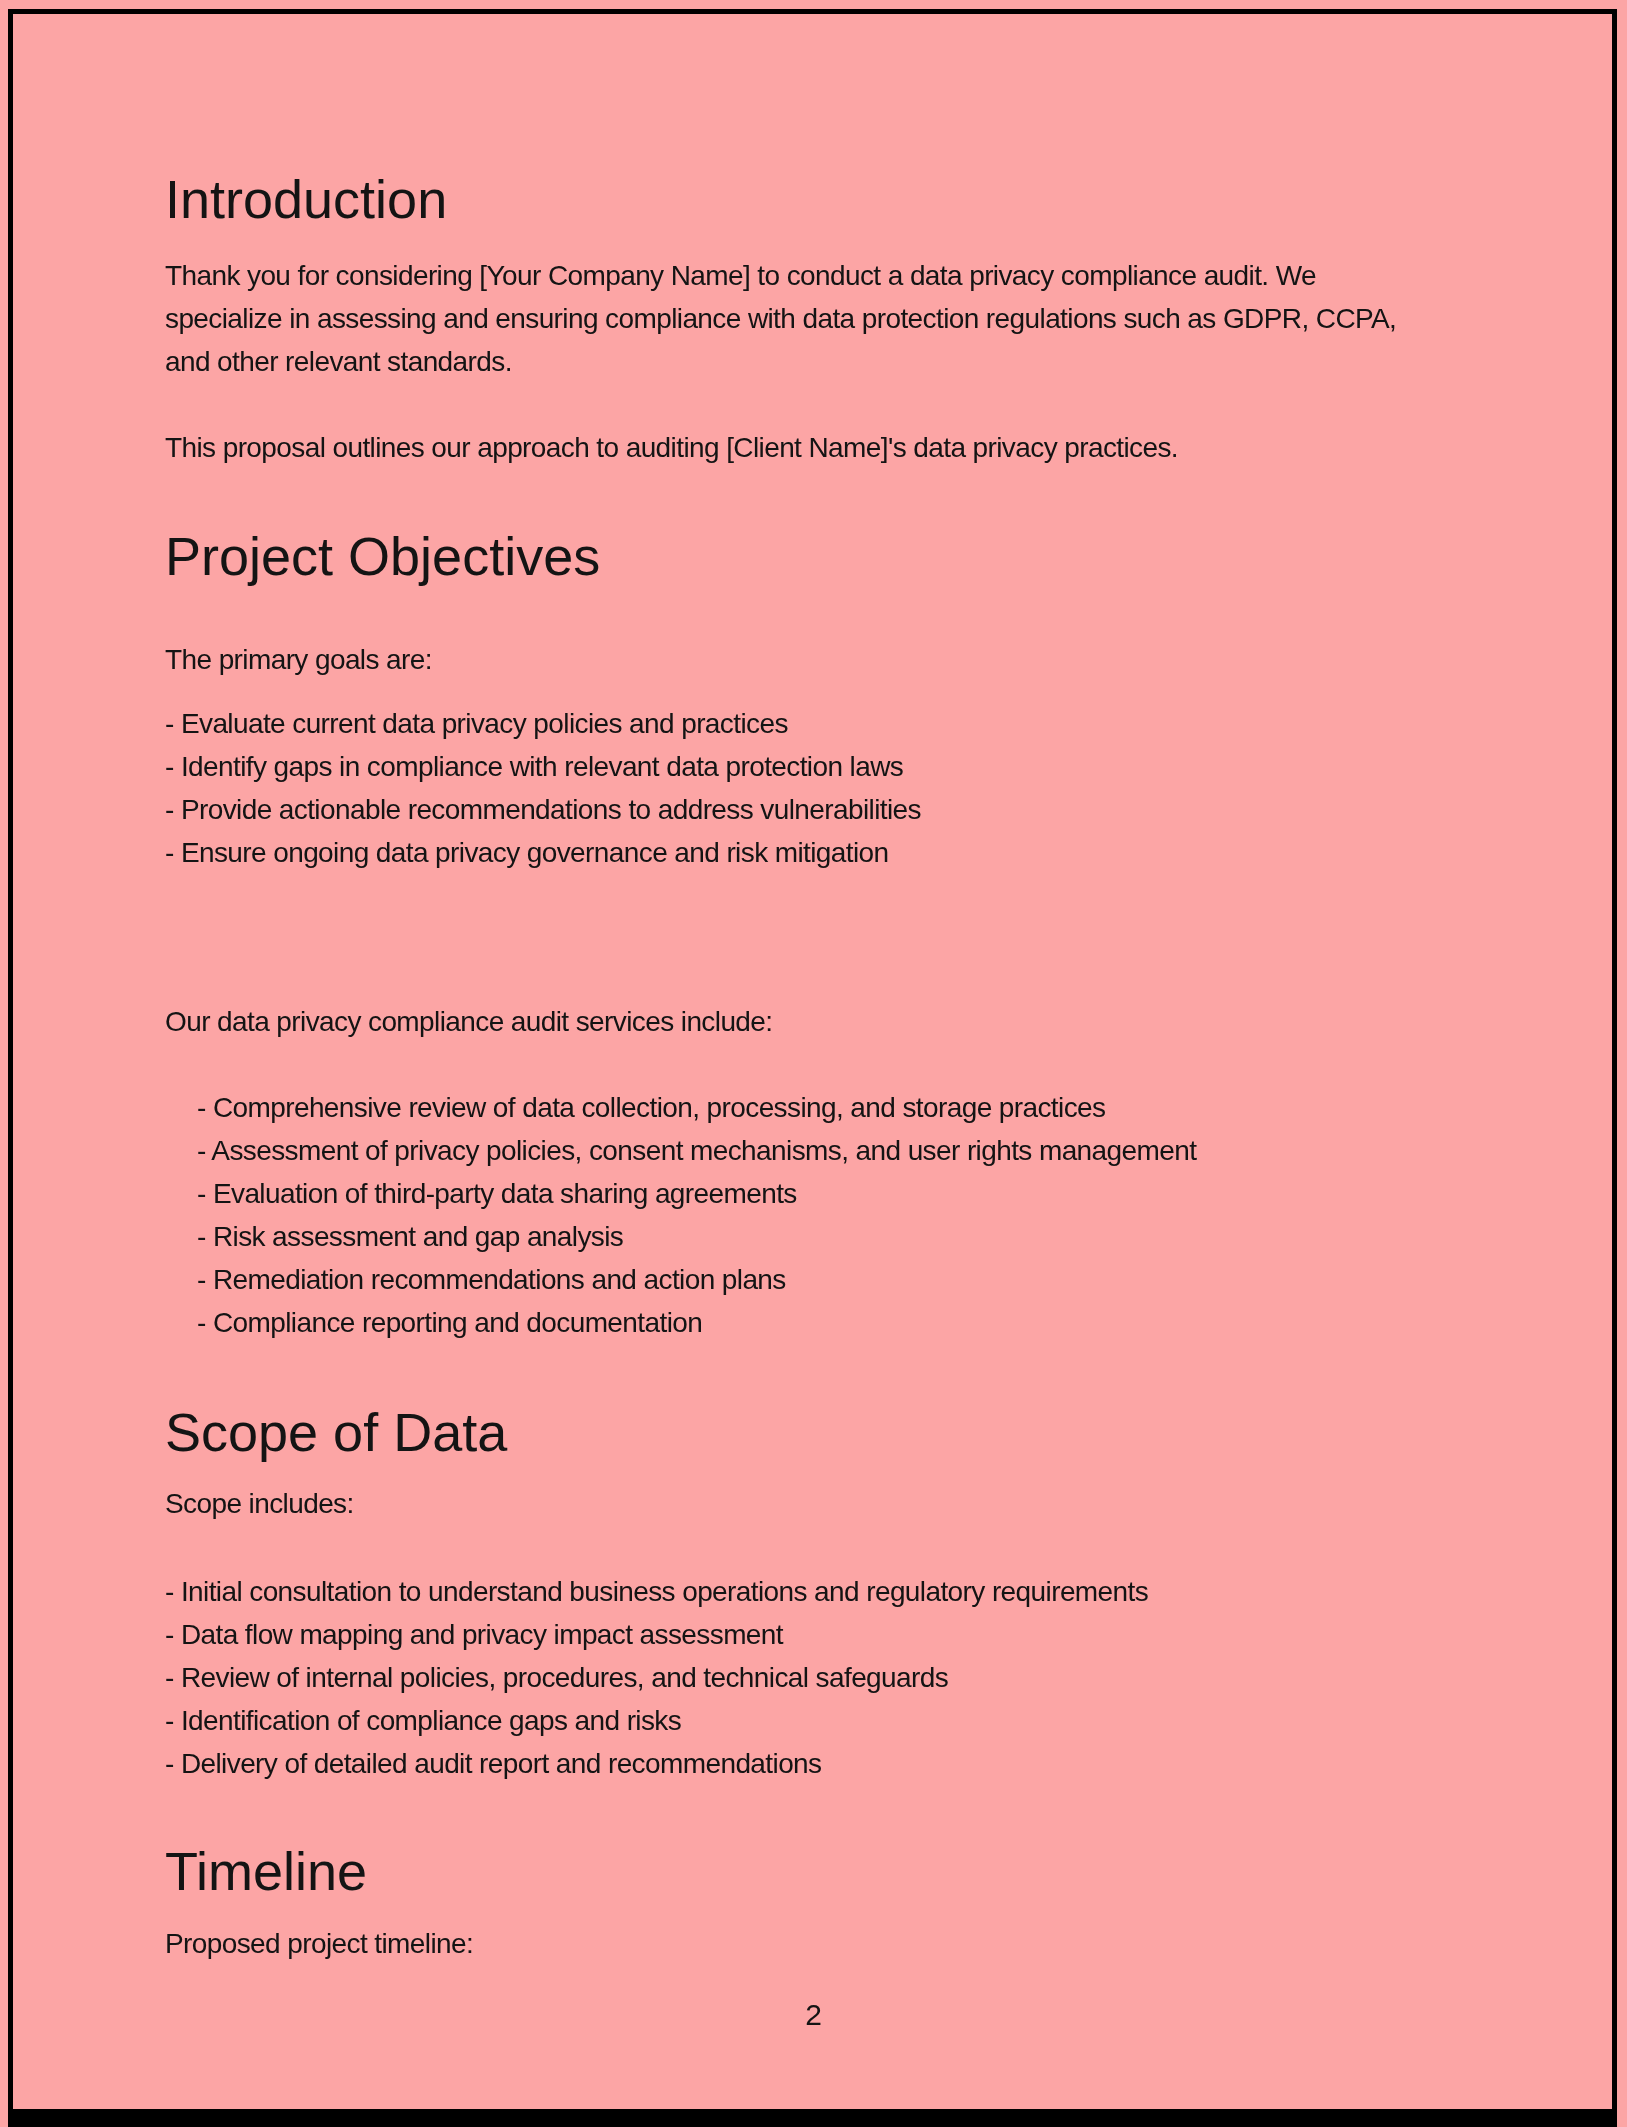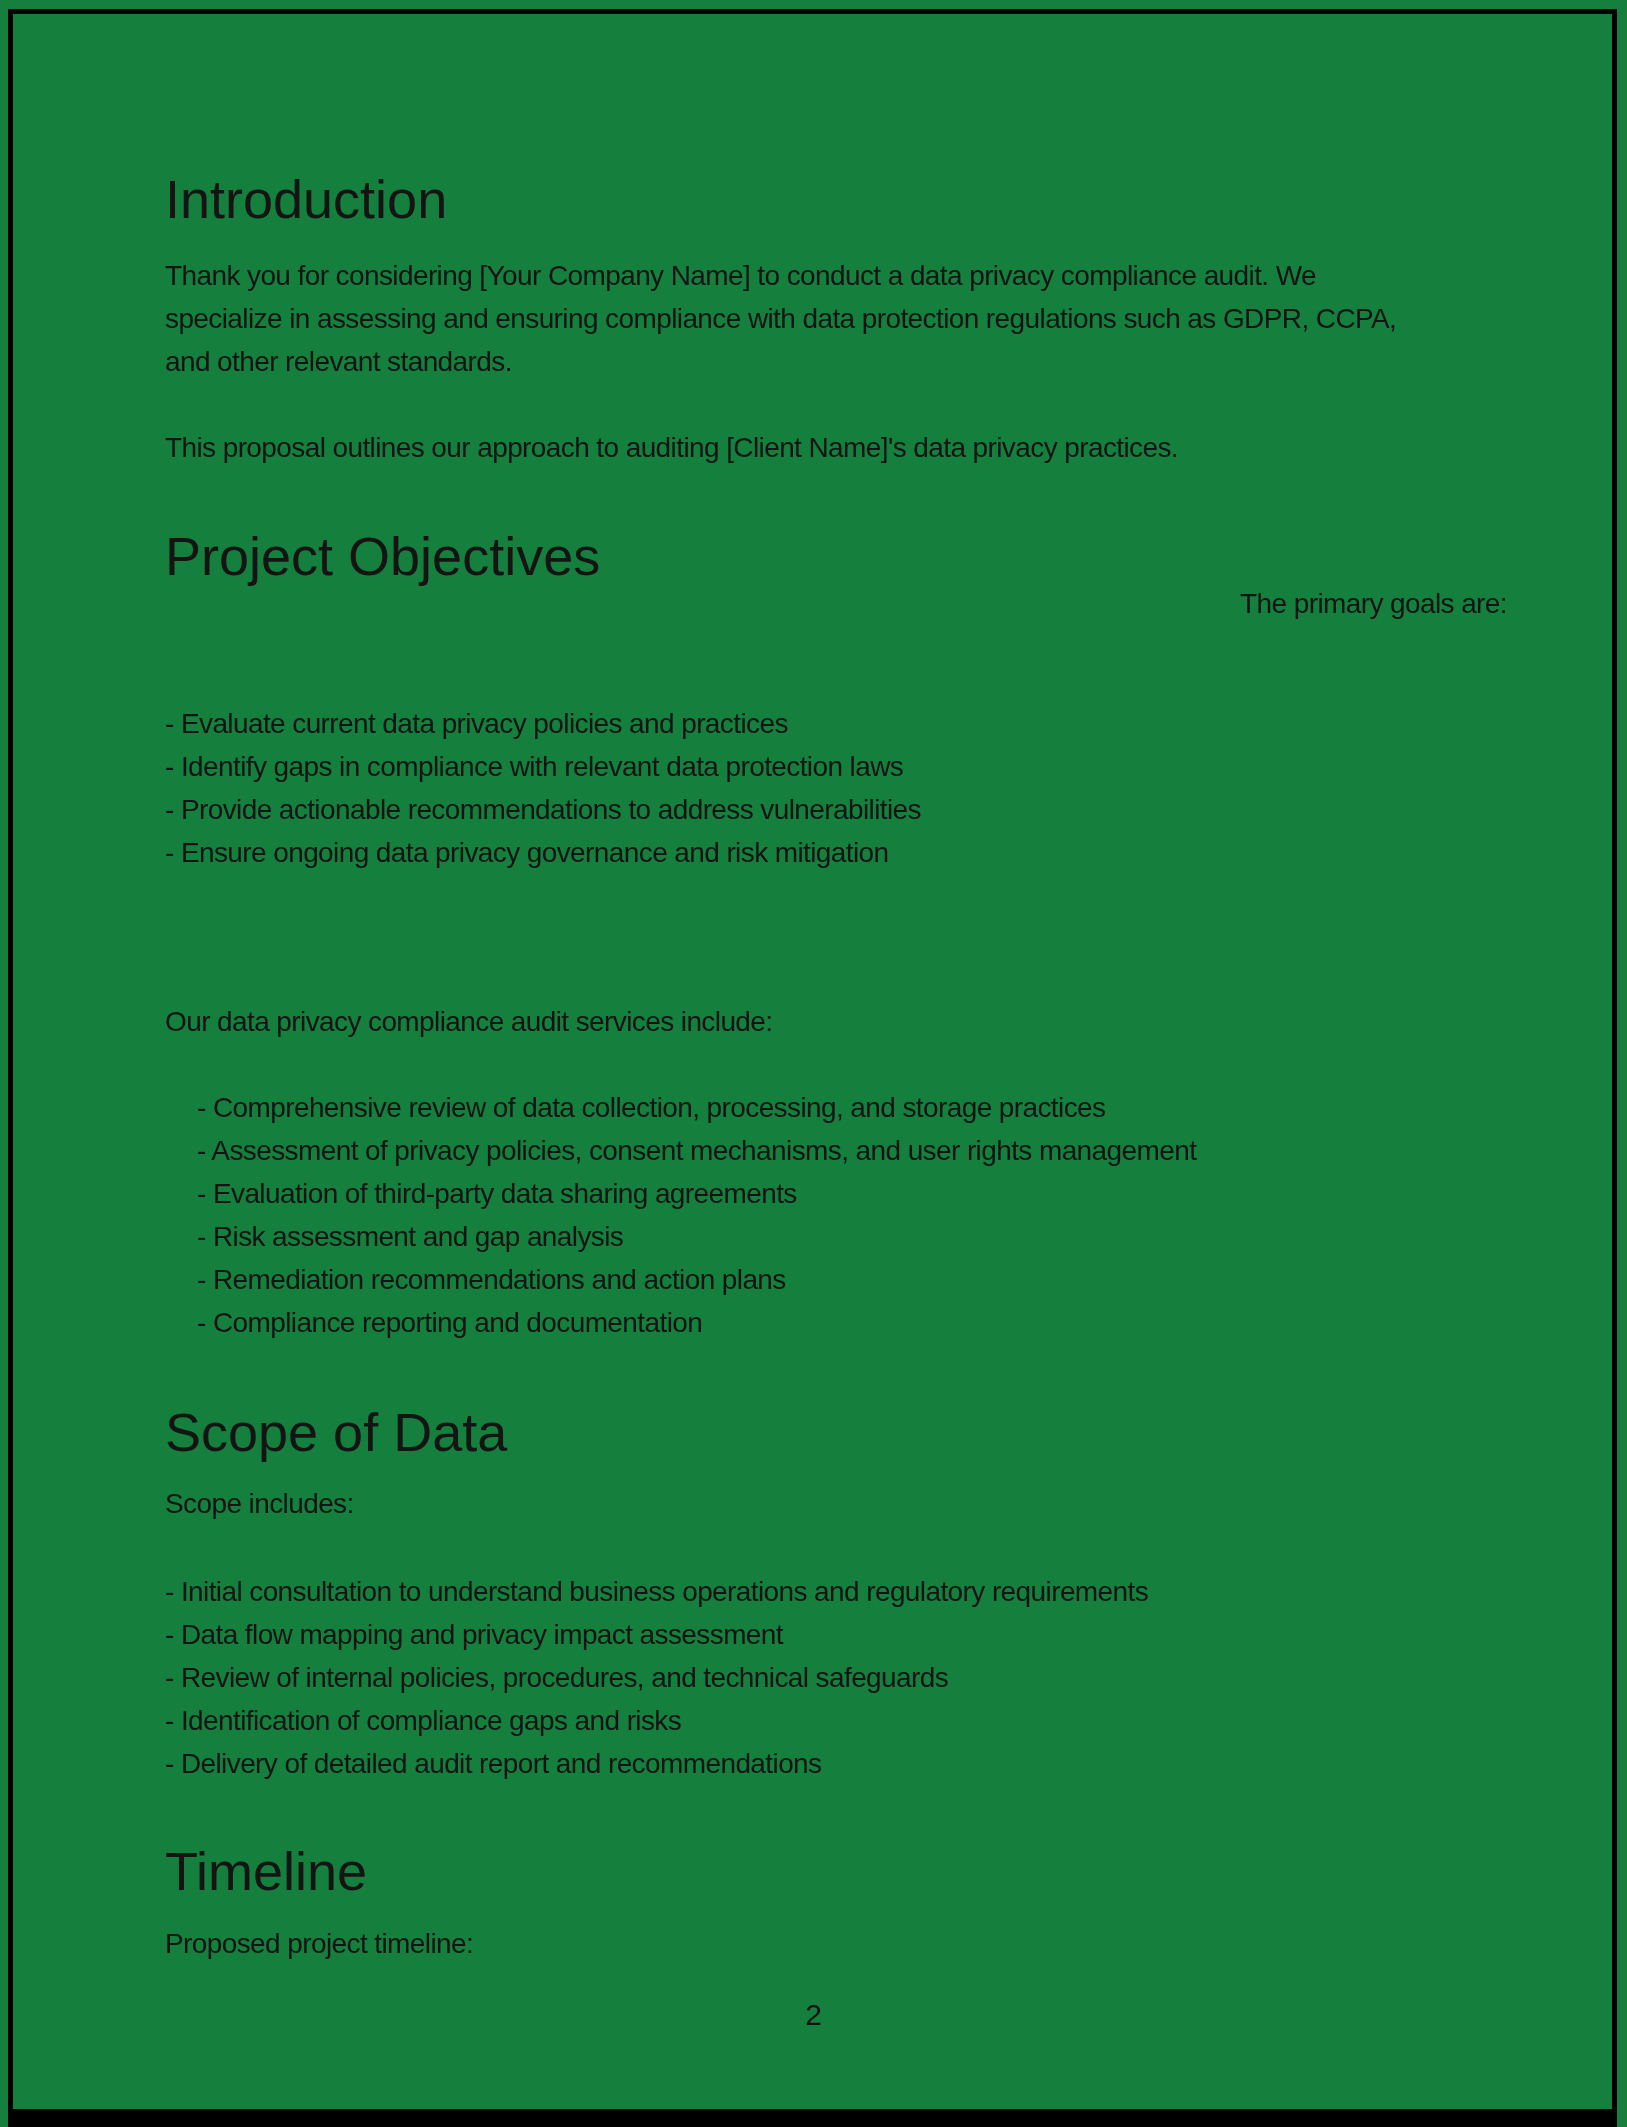--- a/index.html
+++ b/index.html
@@ -6,21 +6,21 @@
   html, body {
     width: 1627px;
     height: 2127px;
     background: #ffffff;
     font-family: "Liberation Sans", "DejaVu Sans", sans-serif;
   }
   .page {
     position: relative;
     width: 1627px;
     height: 2127px;
-    background: #15803d;
+    background: #fca5a5;
     overflow: hidden;
     color: #141414;
   }
   .page-border {
     position: absolute;
     left: 8px;
     top: 9px;
     right: 10px;
     bottom: 0;
     border: 5px solid #000000;
@@ -46,21 +46,21 @@
     line-height: 43px;
     letter-spacing: -0.6px;
     white-space: nowrap;
     color: #141414;
   }
   
   .h-intro      { top: 169px; }
   .p1           { top: 254px; }
   .p2           { top: 426px; }
   .h-objectives { top: 526px; }
-  .t-goals      { top: 582px; text-align: right; }
+  .t-goals      { top: 638px; }
   .b1           { top: 702px; }
   .h-services   { top: 922px; }
   .t-services   { top: 1000px; }
   .b2           { top: 1086px; margin-left: 32px; }
   .h-scope      { top: 1402px; }
   .t-scope      { top: 1482px; }
   .b3           { top: 1570px; }
   .h-timeline   { top: 1841px; }
   .t-timeline   { top: 1922px; }
   .page-number-wrap {

